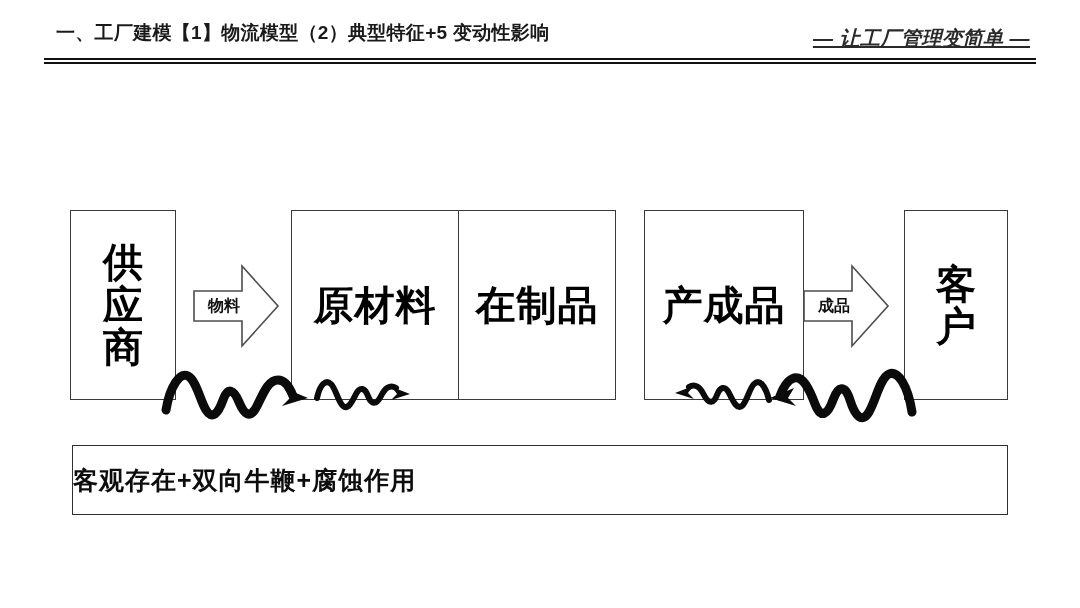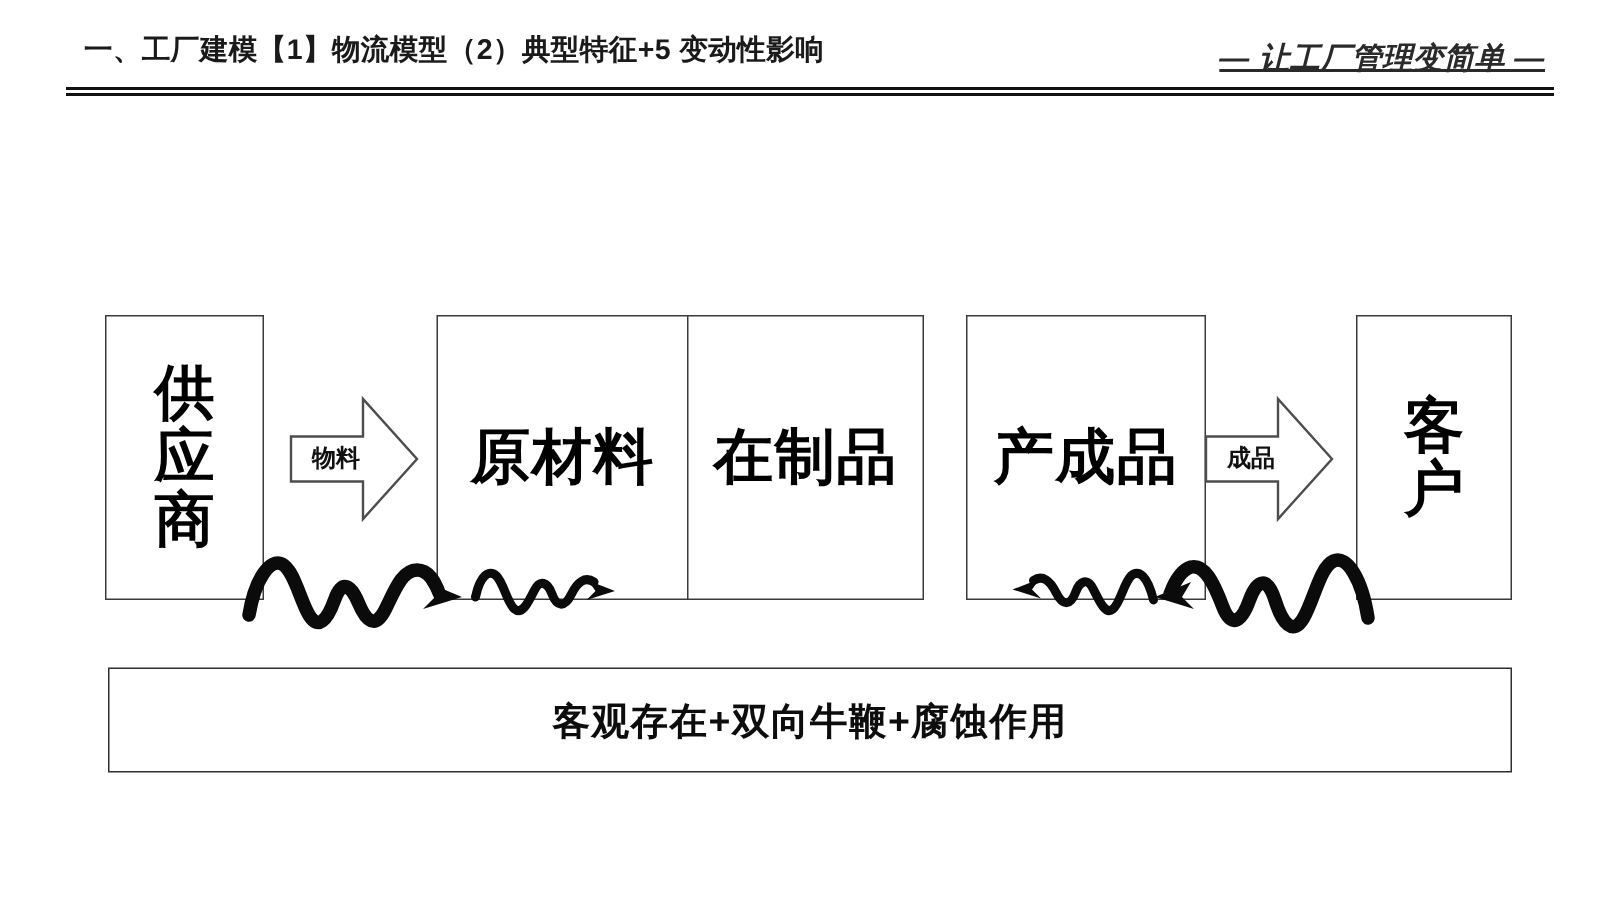--- a/index.html
+++ b/index.html
@@ -127,21 +127,20 @@
     position: absolute;
     left: 72px;
     top: 445px;
     width: 936px;
     height: 70px;
     box-sizing: border-box;
     border: 1.5px solid #2f2f2f;
     background: #ffffff;
     display: flex;
     align-items: center;
-    justify-content: center;
   }
   #summary-text {
     font-size: 25px;
     font-weight: bold;
     letter-spacing: 1px;
     color: #0d0d0d;
     white-space: nowrap;
   }
 </style>
 </head>

